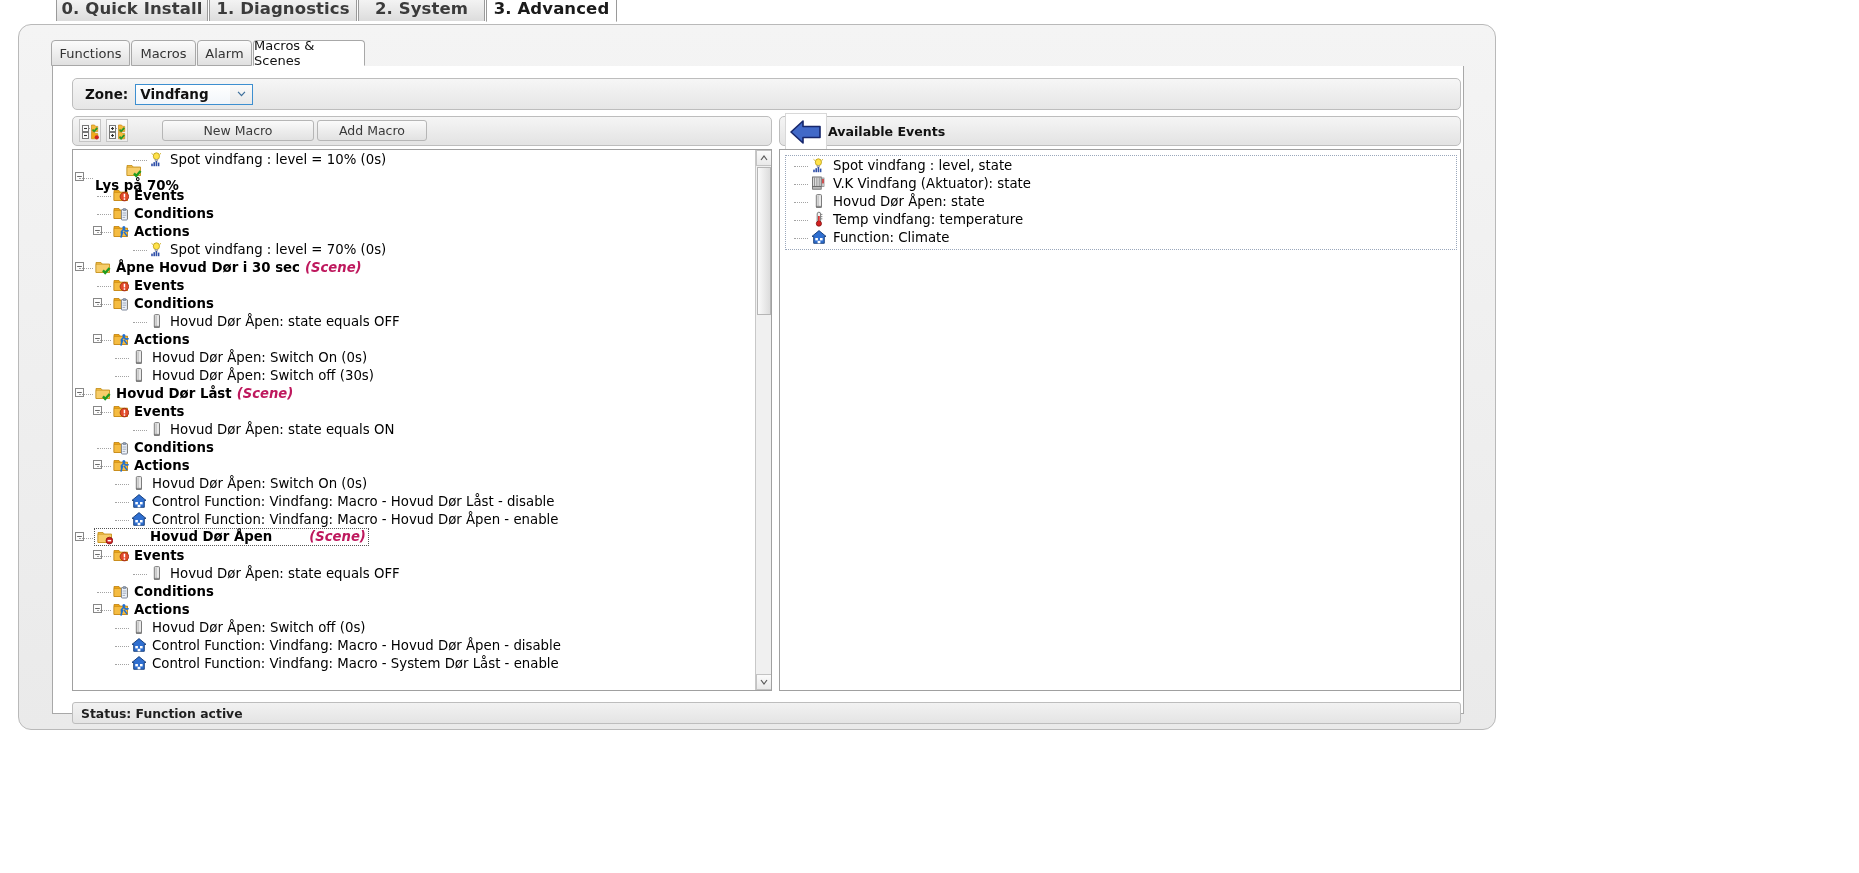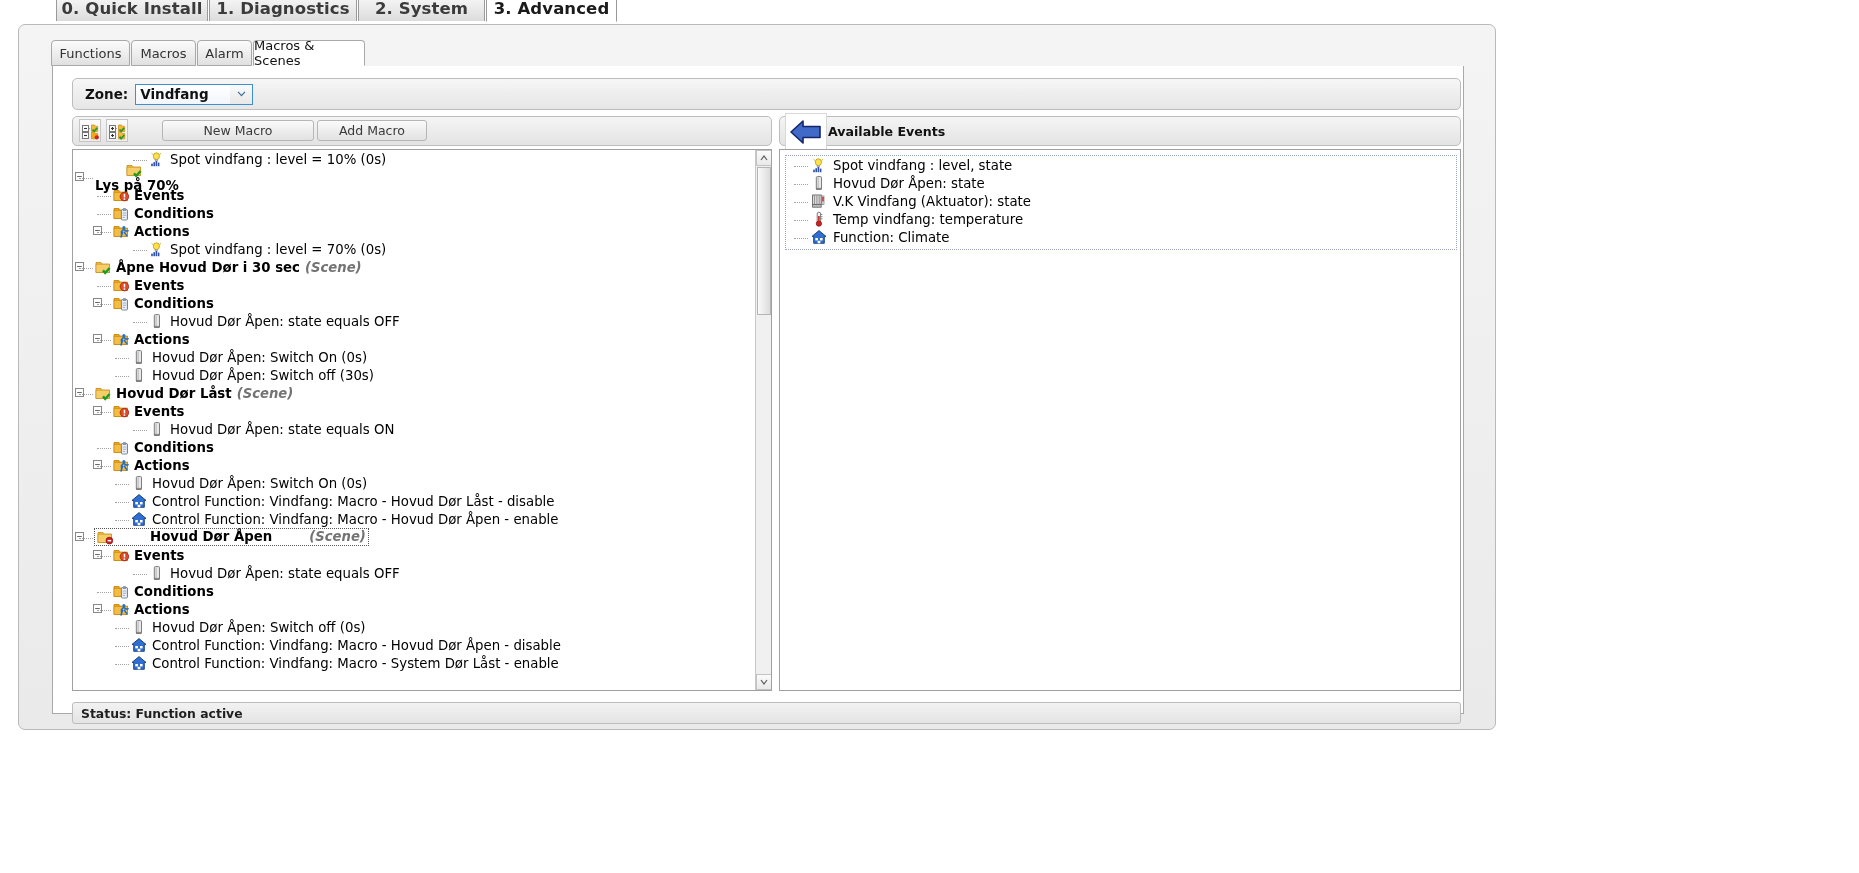--- a/index.html
+++ b/index.html
@@ -36,21 +36,21 @@
   }
   .toptab-underline {
     position:absolute; left:0; top:21px; width:1859px; height:2px; background:#ffffff;
   }
 
   
   .outerpanel {
     position: absolute; left: 18px; top: 24px; width: 1478px; height: 706px;
     background: linear-gradient(to bottom,#f4f4f4 0%, #eaeaea 100%);
     border: 1px solid #b9b9b9;
-    border-radius: 7px;
+    border-radius: 13px;
   }
 
   
   .subtab {
     position: absolute; height: 26px;
     background: linear-gradient(to bottom,#fbfbfb 0%, #ededed 55%, #e0e0e0 100%);
     border: 1px solid #a8a8a8;
     border-radius: 4px 4px 0 0;
     font-size: 13px; color: #333;
     display: flex; align-items: center; justify-content: center;
@@ -116,21 +116,21 @@
   .treebox {
     position: absolute; left: 0; top: 33px; width: 700px; height: 542px;
     background: #ffffff; border: 1px solid #a0a0a0;
     overflow: hidden;
   }
   .treeinner { position:absolute; left:0; top:0; width: 682px; height: 100%; overflow:hidden; }
 
   .row { position: relative; height: 18px; display:flex; align-items:center; white-space:nowrap; }
   .row .lbl { font-size: 13.3px; color:#000; }
   .row .lbl.bold { font-weight: bold; }
-  .scene { color:#737373; font-style: italic; font-weight: bold; font-size:13.2px; margin-left:5px;}
+  .scene { color:#be185d; font-style: italic; font-weight: bold; font-size:13.2px; margin-left:5px;}
   .selrow .selbox { outline: 1px dotted #555; outline-offset: 0px; padding: 0 2px; display:inline-flex; align-items:center;}
 
   .exp {
     width: 9px; height: 9px; border: 1px solid #888; background:#fdfdfd;
     display:inline-flex; align-items:center; justify-content:center;
     font-size: 9px; line-height: 7px; color:#333; font-family:"DejaVu Sans Mono", monospace;
     position:absolute;
   }
 
   
@@ -690,38 +690,38 @@
                   <rect x="2.2" y="12.6" width="1.6" height="2.6" fill="#2f4fa8"></rect>
                   <rect x="4.4" y="11.2" width="1.6" height="4" fill="#2f4fa8"></rect>
                   <rect x="6.6" y="10" width="1.6" height="5.2" fill="#2f4fa8"></rect>
                   <rect x="8.8" y="11.6" width="1.6" height="3.6" fill="#2f4fa8"></rect>
                 </svg>
                 <span class="lbl">Spot vindfang : level, state</span>
               </div>
               <div class="evrow">
                 <span style="display: inline-block; width: 14px; height: 1px; border-top: 1px dotted rgb(163, 163, 163); margin-right: 3px; position: relative; top: 1px;"></span>
                 <svg width="16" height="16" viewBox="0 0 16 16" style="margin-right: 6px; flex: 0 0 auto;">
-                  <rect x="5.3" y="1.6" width="5.2" height="12.8" rx="1" fill="#e9e9e9" stroke="#6e6e6e" stroke-width=".9"></rect>
-                  <rect x="6.4" y="2.6" width="1.5" height="10.8" fill="#c6c6c6"></rect>
-                  <rect x="5.3" y="13.2" width="5.2" height="1.4" fill="#9b9b9b" stroke="#6e6e6e" stroke-width=".6"></rect>
-                </svg>
-                <span class="lbl">Hovud Dør Åpen: state</span>
-              </div>
-              <div class="evrow">
-                <span style="display: inline-block; width: 14px; height: 1px; border-top: 1px dotted rgb(163, 163, 163); margin-right: 3px; position: relative; top: 1px;"></span>
-                <svg width="16" height="16" viewBox="0 0 16 16" style="margin-right: 6px; flex: 0 0 auto;">
                   <rect x="1.6" y="2" width="8.6" height="9.4" fill="#e4e4e4" stroke="#5f5f5f" stroke-width=".9"></rect>
                   <line x1="3.6" y1="2.4" x2="3.6" y2="11" stroke="#8c8c8c"></line>
                   <line x1="5.9" y1="2.4" x2="5.9" y2="11" stroke="#8c8c8c"></line>
                   <line x1="8.2" y1="2.4" x2="8.2" y2="11" stroke="#8c8c8c"></line>
                   <rect x="1.6" y="11.4" width="8.6" height="2.8" fill="#bcbcbc" stroke="#5f5f5f" stroke-width=".8"></rect>
                   <rect x="11" y="3" width="2" height="8.6" fill="#f2f2f2" stroke="#777" stroke-width=".7"></rect>
                   <rect x="11.3" y="4" width="1.4" height="4.4" fill="#d02020"></rect>
                 </svg>
                 <span class="lbl">V.K Vindfang (Aktuator): state</span>
+              </div>
+              <div class="evrow">
+                <span style="display: inline-block; width: 14px; height: 1px; border-top: 1px dotted rgb(163, 163, 163); margin-right: 3px; position: relative; top: 1px;"></span>
+                <svg width="16" height="16" viewBox="0 0 16 16" style="margin-right: 6px; flex: 0 0 auto;">
+                  <rect x="5.3" y="1.6" width="5.2" height="12.8" rx="1" fill="#e9e9e9" stroke="#6e6e6e" stroke-width=".9"></rect>
+                  <rect x="6.4" y="2.6" width="1.5" height="10.8" fill="#c6c6c6"></rect>
+                  <rect x="5.3" y="13.2" width="5.2" height="1.4" fill="#9b9b9b" stroke="#6e6e6e" stroke-width=".6"></rect>
+                </svg>
+                <span class="lbl">Hovud Dør Åpen: state</span>
               </div>
               <div class="evrow">
                 <span style="display: inline-block; width: 14px; height: 1px; border-top: 1px dotted rgb(163, 163, 163); margin-right: 3px; position: relative; top: 1px;"></span>
                 <svg width="16" height="16" viewBox="0 0 16 16" style="margin-right: 6px; flex: 0 0 auto;">
                   <rect x="6.2" y="1.2" width="3.4" height="10.4" rx="1.7" fill="#f4f4f4" stroke="#6a6a6a" stroke-width=".9"></rect>
                   <circle cx="7.9" cy="12.6" r="2.6" fill="#d22020" stroke="#7d0f0f" stroke-width=".8"></circle>
                   <rect x="7.1" y="5" width="1.6" height="7.4" fill="#d22020"></rect>
                   <line x1="9.9" y1="3.4" x2="11.4" y2="3.4" stroke="#6a6a6a" stroke-width=".8"></line>
                   <line x1="9.9" y1="5.6" x2="11.4" y2="5.6" stroke="#6a6a6a" stroke-width=".8"></line>
                   <line x1="9.9" y1="7.8" x2="11.4" y2="7.8" stroke="#6a6a6a" stroke-width=".8"></line>

